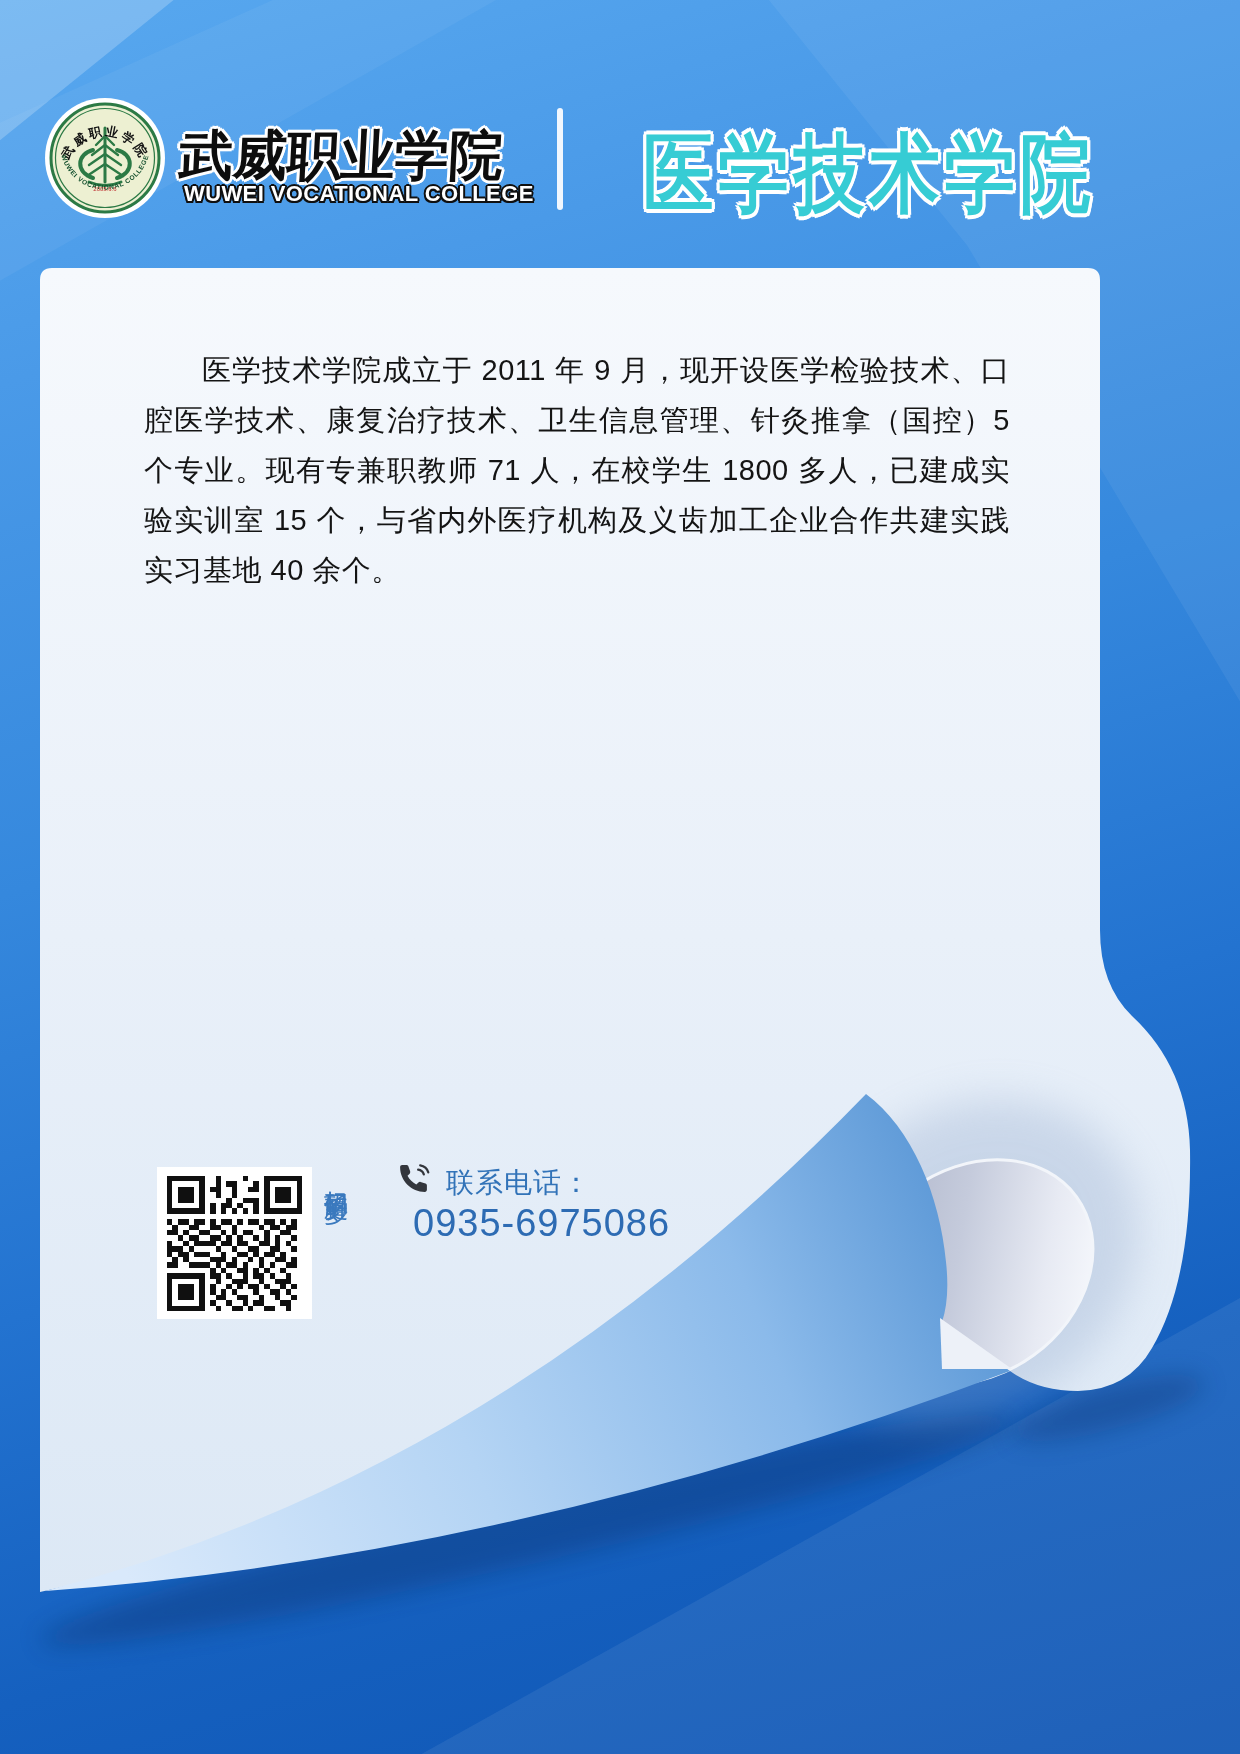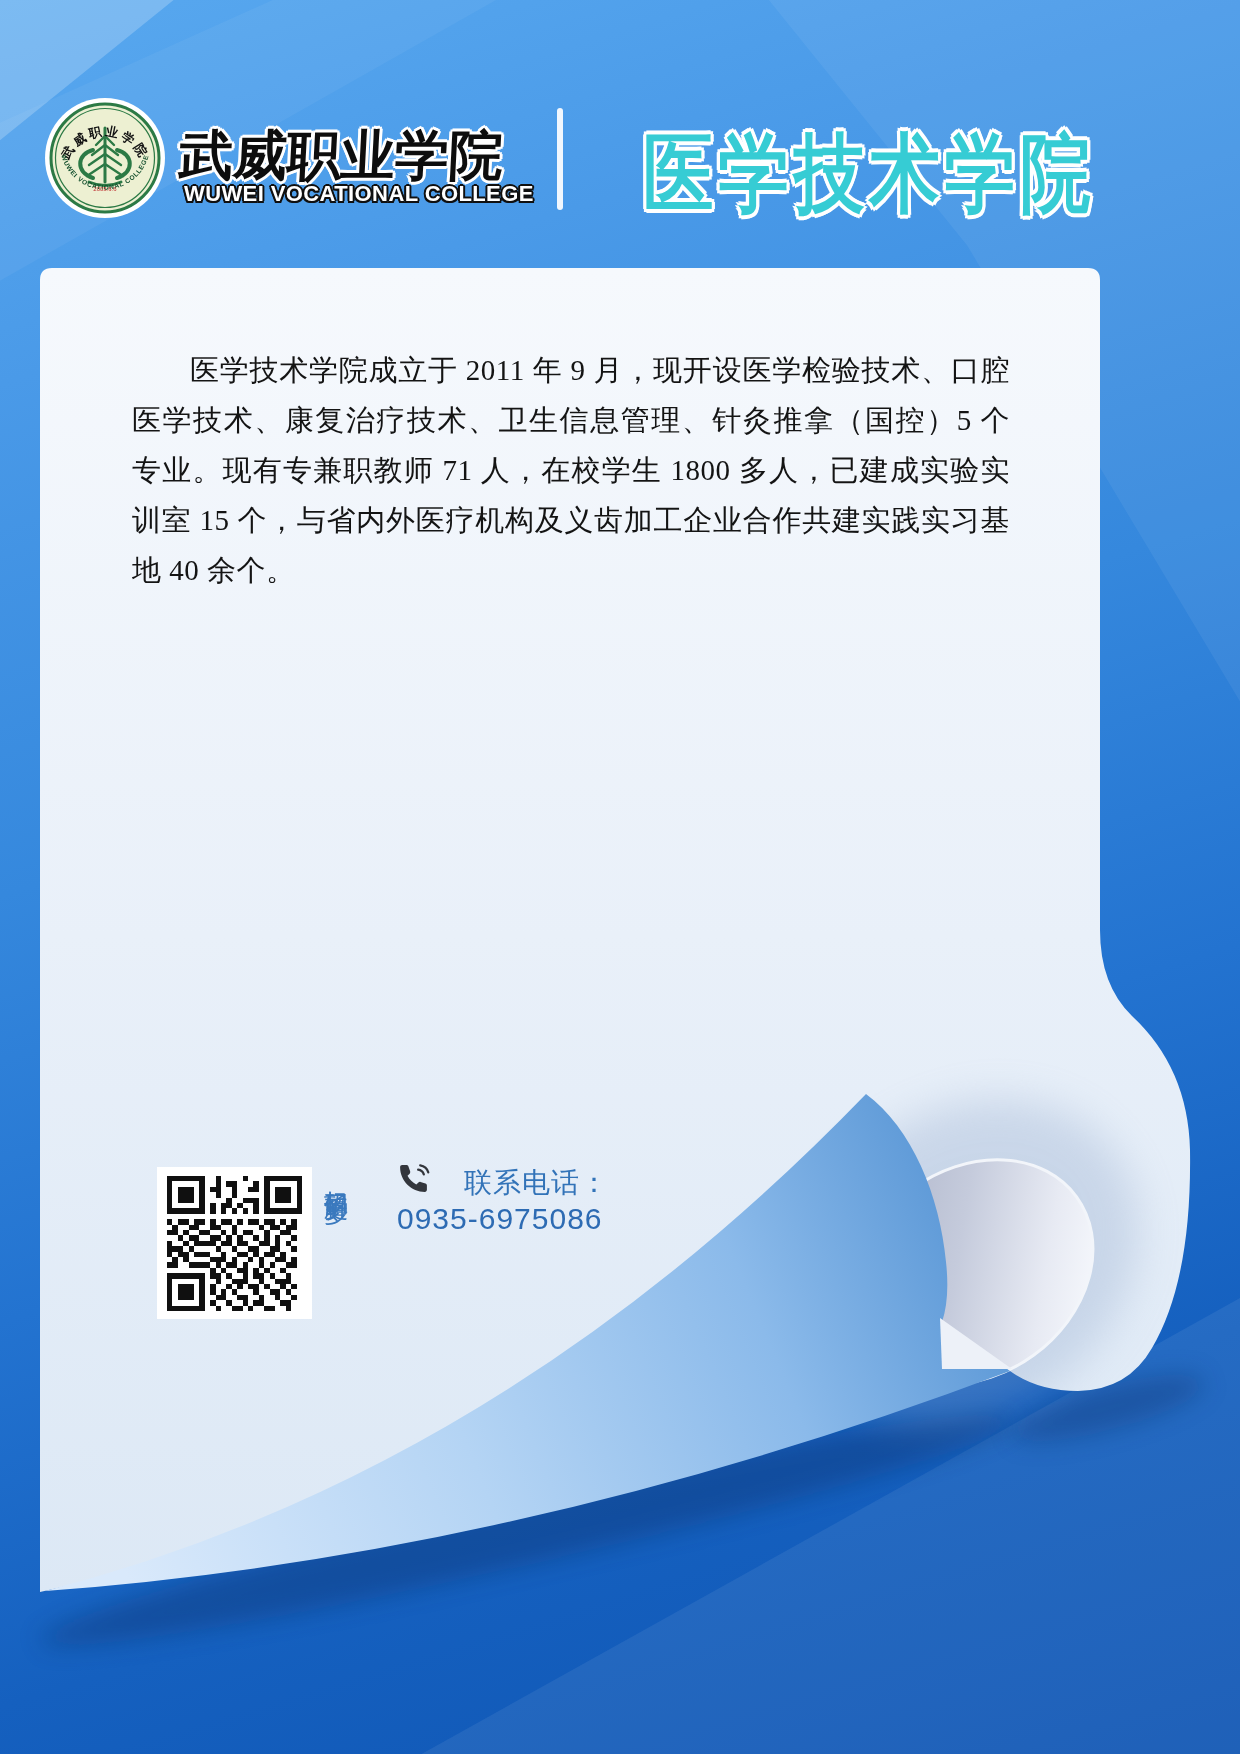--- a/index.html
+++ b/index.html
@@ -24,30 +24,30 @@
                         1.5px 1.5px 0 #101010,-1.5px 1.5px 0 #101010,1.5px -1.5px 0 #101010,-1.5px -1.5px 0 #101010;}
   .hdr-divider{position:absolute;left:557px;top:108px;width:6px;height:102px;background:rgba(255,255,255,.92);border-radius:3px;}
   .dept-title{position:absolute;left:643px;top:116px;font-size:86px;font-weight:700;color:#36ccd4;
               letter-spacing:6px;white-space:nowrap;transform:scaleX(.82);transform-origin:left top;
               text-shadow:4px 0 0 #fff,-4px 0 0 #fff,0 4px 0 #fff,0 -4px 0 #fff,
                           3px 3px 0 #fff,-3px 3px 0 #fff,3px -3px 0 #fff,-3px -3px 0 #fff;}
 
   .curl-svg{position:absolute;left:0;top:0;width:1240px;height:1754px;z-index:1;}
 
   .article{position:absolute;left:132px;top:345px;width:878px;z-index:2;}
-  .article p{margin:0 0 8px 0;text-indent:2em;font-size:29px;line-height:50px;color:#141414;
-             text-align:justify;letter-spacing:.5px;font-family:Liberation Serif, serif;}
+  .article p{margin:0 0 8px 12px;text-indent:2em;font-size:29px;line-height:50px;color:#141414;
+             text-align:justify;letter-spacing:.5px;}
 
   .qr-box{position:absolute;left:157px;top:1167px;width:155px;height:152px;background:#ffffff;z-index:2;}
   .qr-box svg{position:absolute;left:10px;top:9px;}
   .qr-caption{position:absolute;left:320px;top:1172px;height:160px;z-index:2;
               writing-mode:vertical-rl;font-size:24px;letter-spacing:2px;color:#3a79be;}
   .phone-icon{position:absolute;left:397px;top:1162px;width:33px;height:33px;z-index:2;}
-  .phone-label{position:absolute;left:464px;top:1164px;font-size:28px;letter-spacing:1px;color:#3273b8;z-index:2;}
-  .phone-number{position:absolute;left:397px;top:1202px;font-size:30px;letter-spacing:1px;color:#2d6bb3;z-index:2;}
+  .phone-label{position:absolute;left:446px;top:1164px;font-size:28px;letter-spacing:1px;color:#3273b8;z-index:2;}
+  .phone-number{position:absolute;left:413px;top:1202px;font-size:38px;letter-spacing:1px;color:#2d6bb3;z-index:2;}
 </style>
 </head>
 <body>
 
 <div class="page">
 
   <div class="streak streak1"></div>
   <div class="streak streak2"></div>
   <div class="streak streak3"></div>
   <div class="streak streak4"></div>

